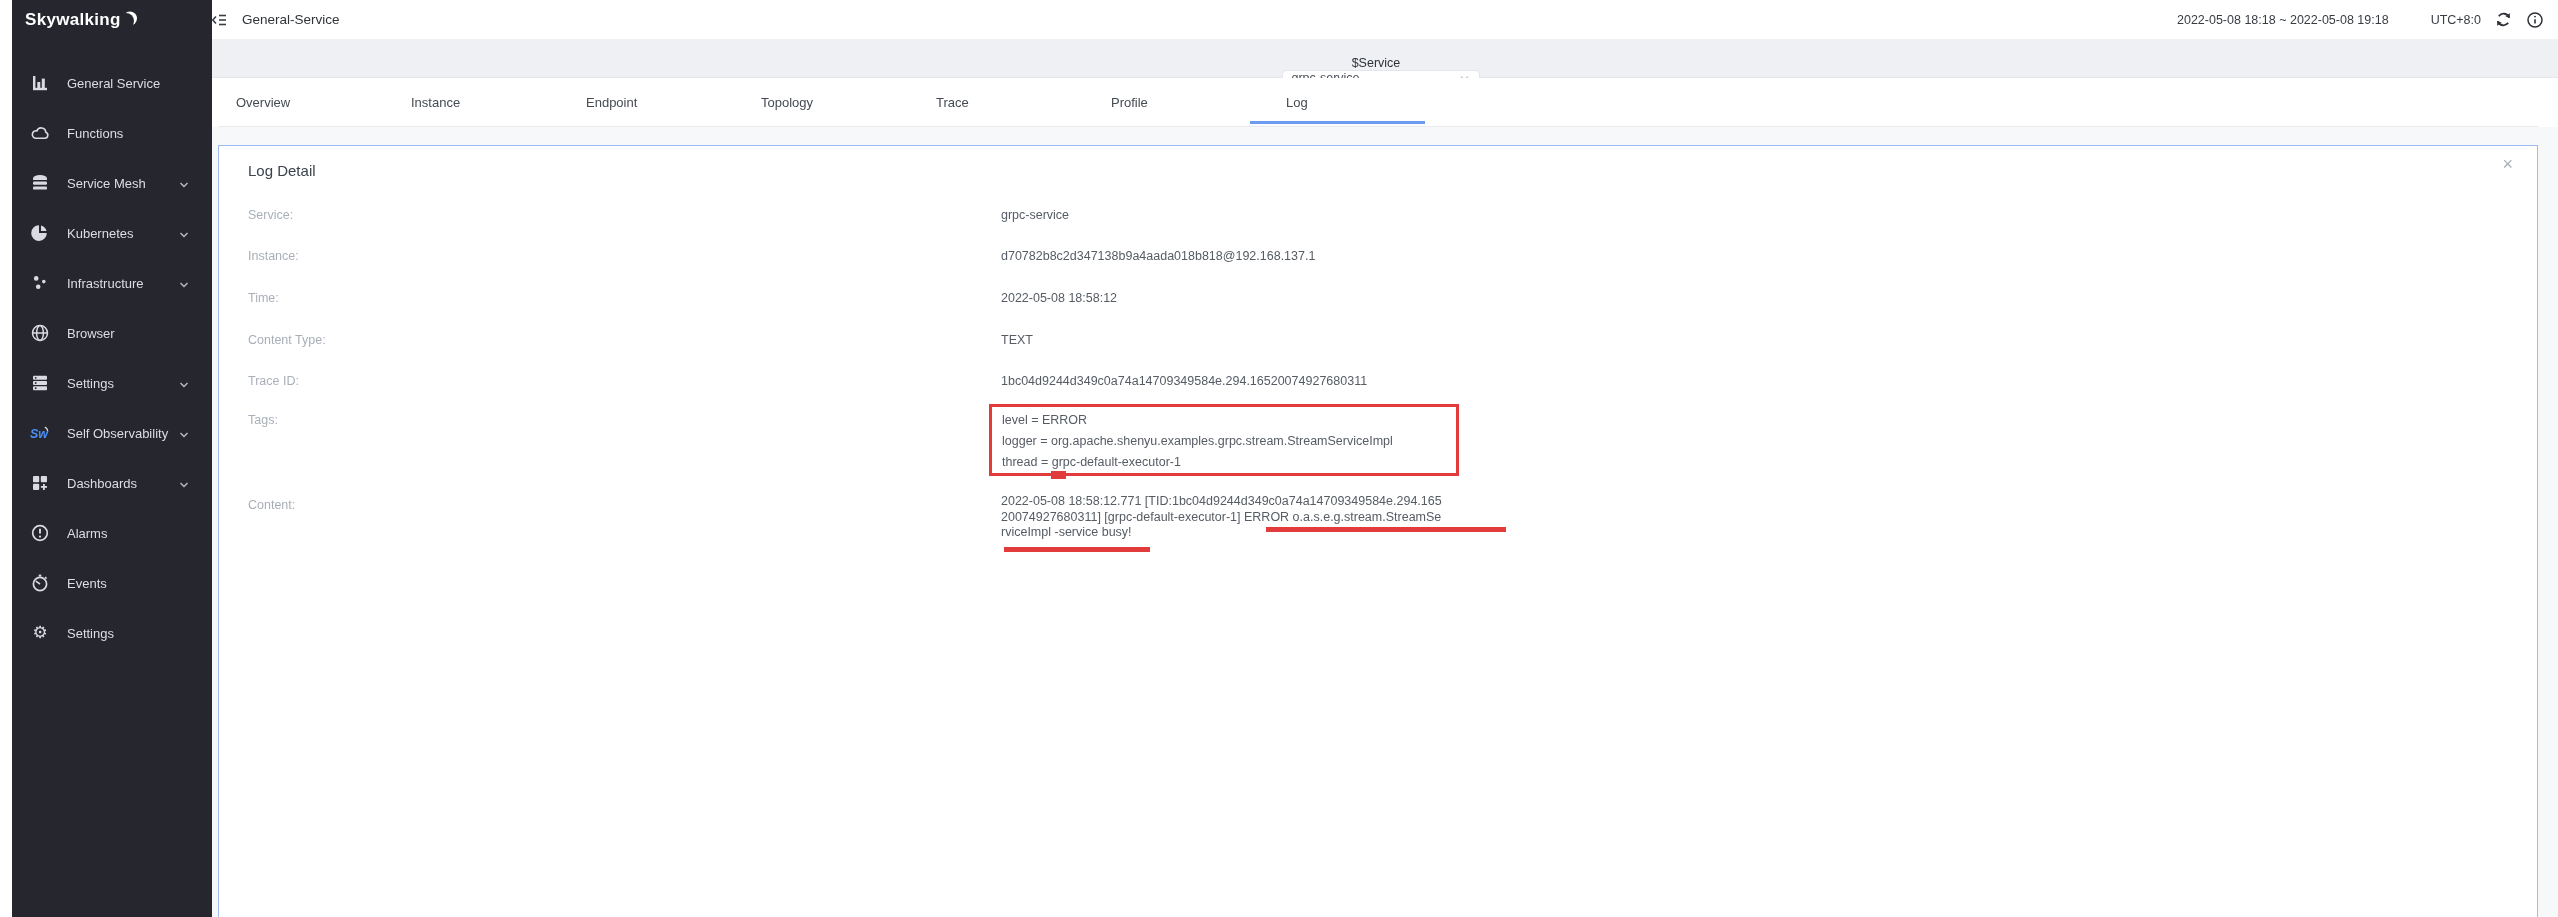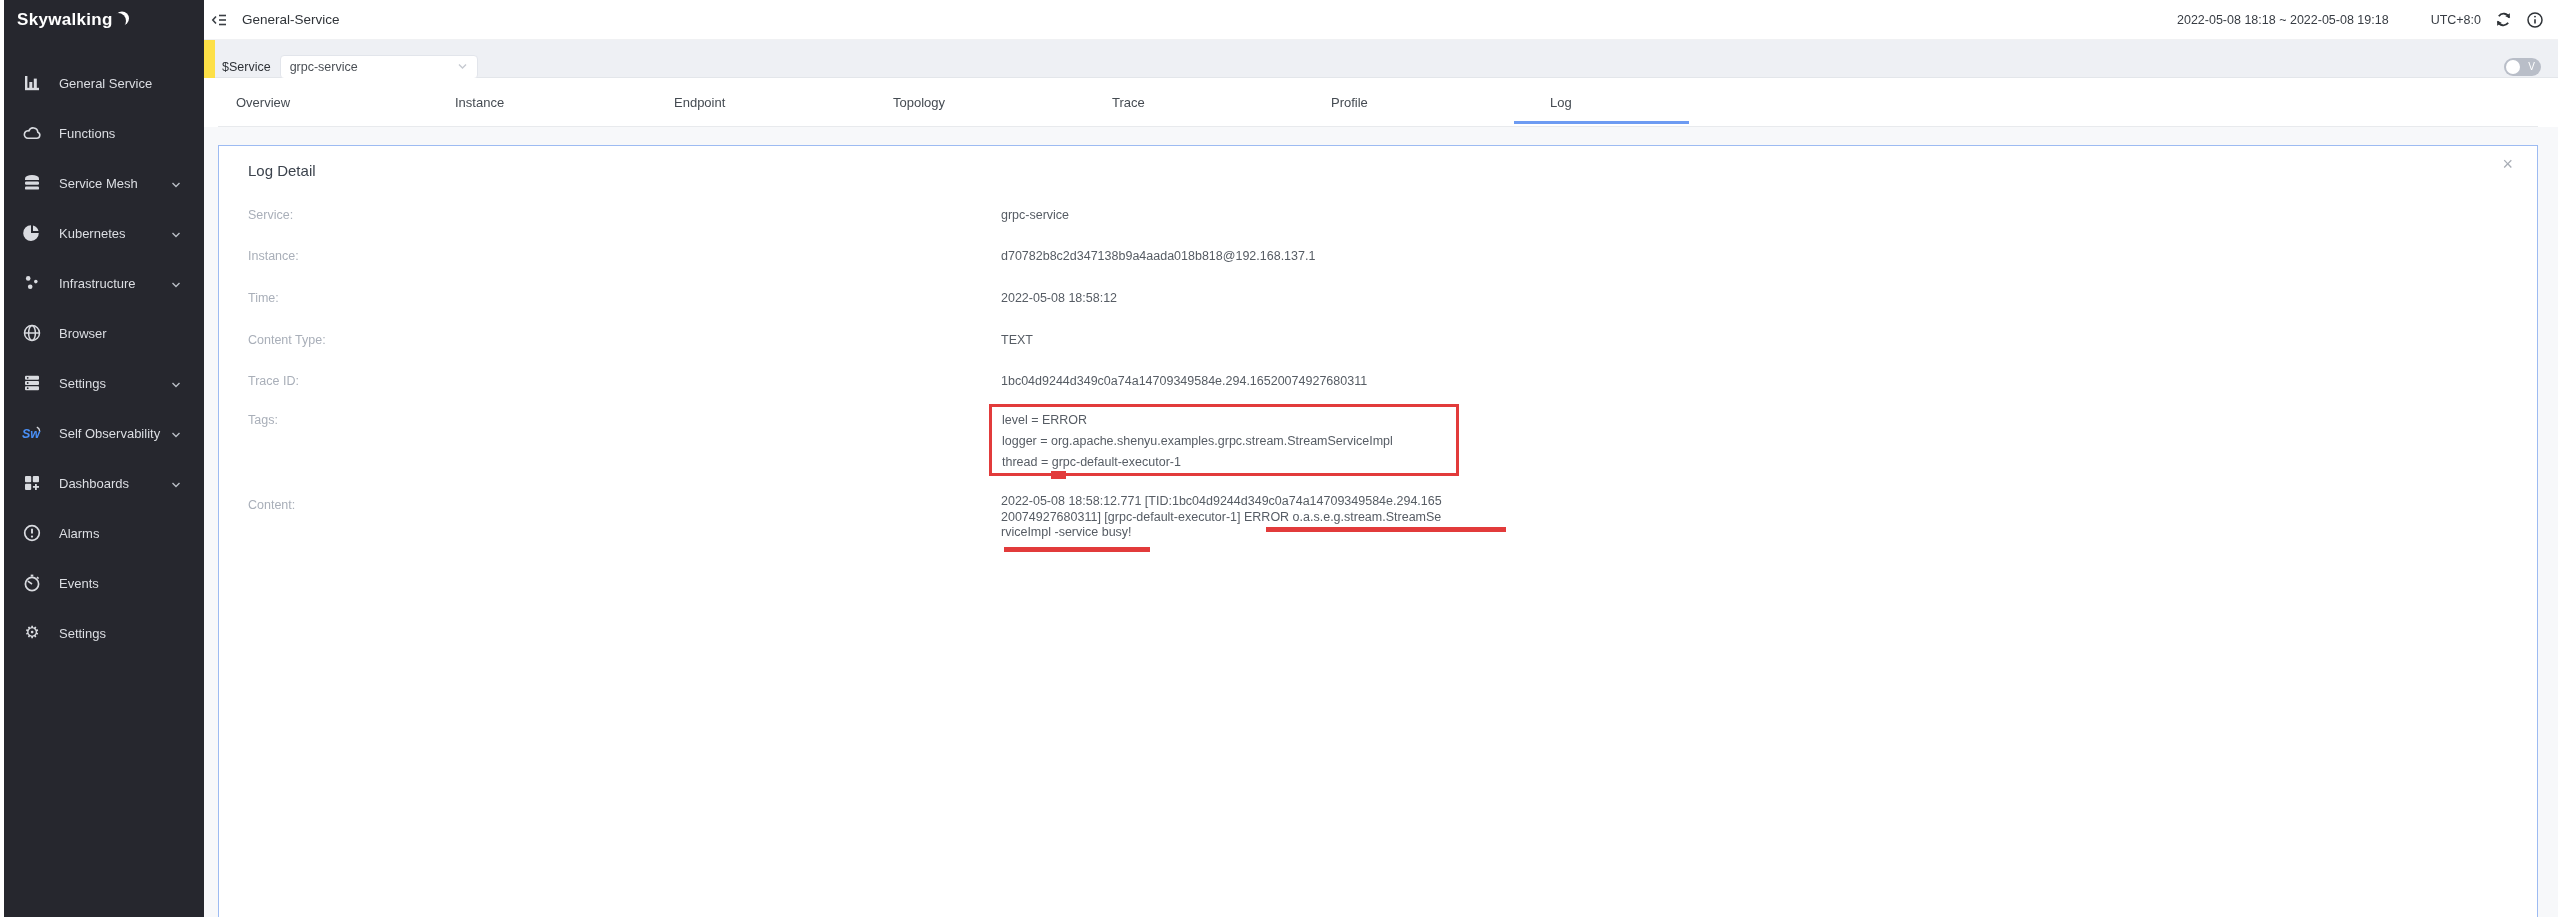--- a/index.html
+++ b/index.html
@@ -1,21 +1,21 @@
 <!DOCTYPE html>
 <html><head>
 <meta charset="utf-8">
 <style>
   * { box-sizing: border-box; margin: 0; padding: 0; }
   html,body { width:2558px; height:917px; overflow:hidden; background:#fff;
               font-family:"Liberation Sans", sans-serif; }
   body { position:relative; }
 
   
-  #sidebar { position:absolute; left:4px; top:0; bottom:0; width:200px;
+  #sidebar { position:absolute; left:12px; top:0; bottom:0; width:200px;
              background:#26272e; z-index:5; }
   .logo { position:absolute; left:13px; top:10px; display:flex; align-items:center;
           color:#fff; font-size:17px; font-weight:bold; letter-spacing:.3px; }
   .logo svg { margin-left:2px; margin-top:-4px; }
   .sb-menu { position:absolute; top:58px; left:0; right:0; }
   .sb-item { position:relative; height:50px; display:flex; align-items:center;
              padding-left:18px; color:#dcdee3; font-size:13px; cursor:pointer; }
   .sb-ico { width:20px; height:20px; margin-right:17px; display:flex;
             justify-content:center; flex:0 0 20px; }
   .sb-ico svg { display:block; }
@@ -30,39 +30,39 @@
             border-bottom:1px solid #f0f1f3; }
   .collapse-btn { width:20px; height:20px; display:flex; align-items:center;
                   justify-content:center; cursor:pointer; }
   .tb-title { margin-left:13px; font-size:13.5px; color:#303439; font-weight:500; }
   .tb-right { margin-left:auto; display:flex; align-items:center; }
   .tb-time { font-size:12.5px; color:#383d44; cursor:pointer; }
   .tb-tz { font-size:12.5px; color:#383d44; margin-left:42px; cursor:pointer; }
   .tb-ico { margin-left:12px; width:20px; height:20px; display:flex; align-items:center;
             justify-content:center; cursor:pointer; }
 
-  #varbar { position:absolute; left:15px; right:0; top:40px; height:38px; background:#eef0f4;
+  #varbar { position:absolute; left:4px; right:0; top:40px; height:38px; background:#eef0f4;
             border-bottom:1px solid #e3e6ea; display:flex; align-items:center;
-            padding:16px 17px 0 7px; }
+            padding:16px 17px 0 7px;flex-direction:column; }
   .var-label { font-size:12.5px; color:#2e3237; font-weight:500; }
   .var-select { margin-left:9px; width:198px; height:24px; background:#fff;
                 border:1px solid #e2e5eb; border-radius:4px; display:flex;
                 align-items:center; padding:0 9px; cursor:pointer; }
   .var-select .sel-text { font-size:12.5px; color:#4b5056; flex:1; }
   .toggle { margin-left:auto; width:37px; height:18px; border-radius:9px;
             background:#b9bec8; position:relative; cursor:pointer; }
   .toggle .knob { position:absolute; left:2px; top:2px; width:14px; height:14px;
                   border-radius:50%; background:#fff; }
   .toggle .tglv { position:absolute; right:6px; top:0; line-height:18px;
                   color:#fff; font-size:10px; }
 
   #belowtabs { position:absolute; left:0; right:0; top:127px; bottom:0; background:#f7f8fa; }
 
   #tabsrow { position:absolute; left:0; right:0; top:78px; height:49px; background:#fff; }
-  .tabs-inner { display:flex; height:100%;gap:44px; }
+  .tabs-inner { display:flex; height:100%; }
   .tab { width:175px; height:100%; display:flex; align-items:center;
          padding-left:36px; font-size:13px; color:#454b52; cursor:pointer; position:relative; }
   .tab.active::after { content:""; position:absolute; left:0; right:0; bottom:3px;
                        height:3px; background:#6d9bf2; }
   .tabs-divider { position:absolute; left:18px; right:20px; bottom:0; height:1px;
                   background:#e8eaed; }
 
   
   #panel { position:absolute; left:18px; right:20px; top:145px; bottom:-2px;
            background:#fff; border:1px solid #9dbbf2; z-index:3; }

